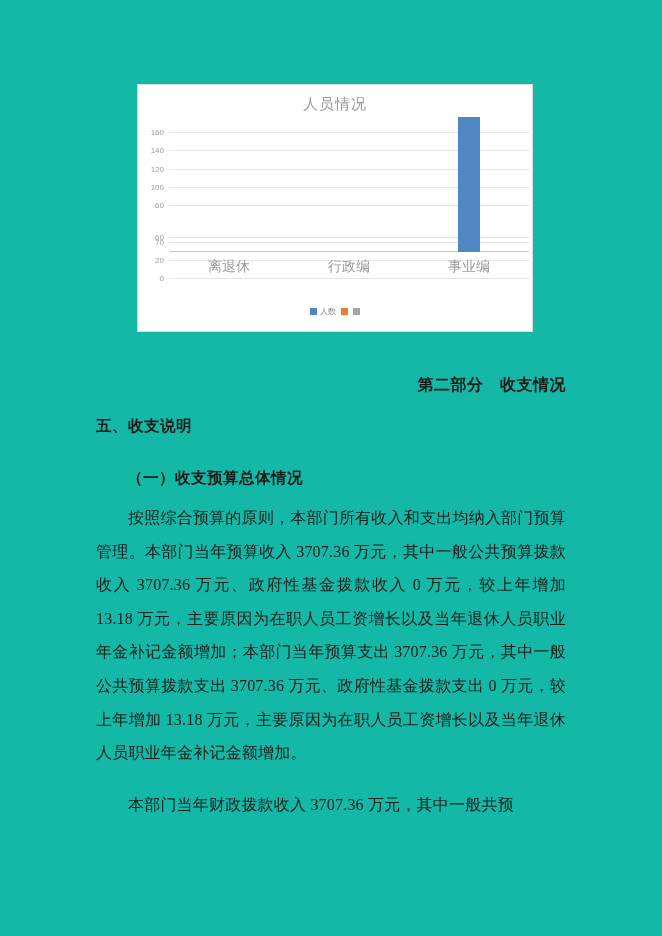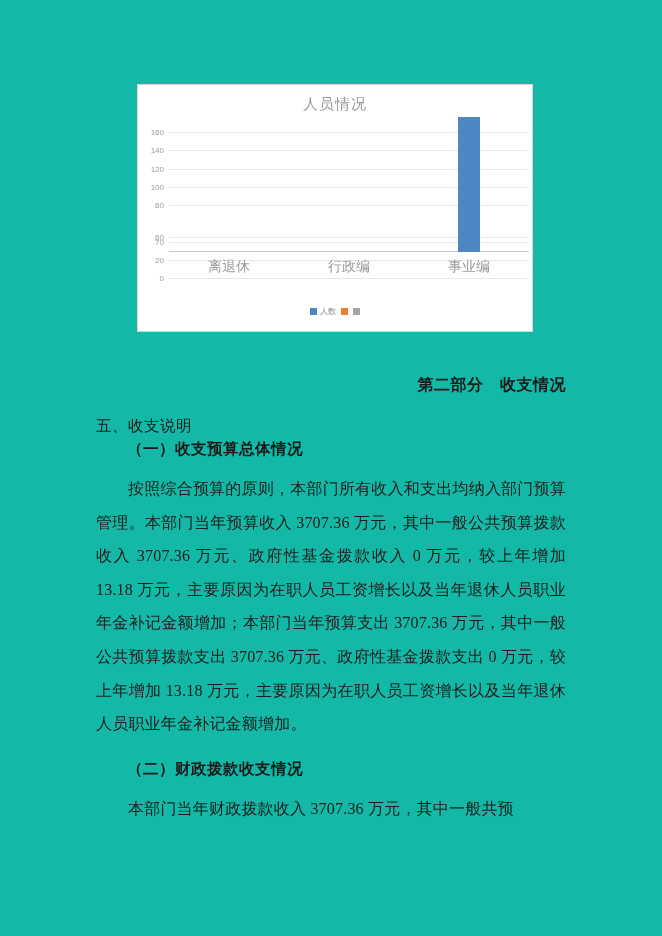--- a/index.html
+++ b/index.html
@@ -143,24 +143,24 @@
   .h-center {
     text-align: right;
     font-weight: bold;
     font-size: 16px;
     color: #1a1a1a;
     letter-spacing: 0.5px;
     margin: 0 0 20px 0;
     font-family: "Liberation Serif", "DejaVu Serif", serif;
   }
   .h-sub {
-    font-weight: normal;
+    font-weight: bold;
     font-size: 15.5px;
     color: #1a1a1a;
-    margin: 0 0 2px 0;
+    margin: 0 0 31px 0;
     letter-spacing: 0.5px;
     font-family: "Liberation Serif", "DejaVu Serif", serif;
   }
   .h-sub2 {
     font-weight: bold;
     font-size: 15.5px;
     color: #1a1a1a;
     margin: 0 0 12px 0;
     text-indent: 2em;
     letter-spacing: 0.5px;
@@ -243,17 +243,16 @@
         </span>
       </div>
   </div>
 
   <div class="doc">
     <div class="h-center">第二部分　收支情况</div>
     <div class="h-sub">五、收支说明</div>
     <div class="h-sub2">（一）收支预算总体情况</div>
     <p class="para">按照综合预算的原则，本部门所有收入和支出均纳入部门预算管理。本部门当年预算收入 3707.36 万元，其中一般公共预算拨款收入 3707.36 万元、政府性基金拨款收入 0 万元，较上年增加 13.18 万元，主要原因为在职人员工资增长以及当年退休人员职业年金补记金额增加；本部门当年预算支出 3707.36 万元，其中一般公共预算拨款支出 3707.36 万元、政府性基金拨款支出 0 万元，较上年增加 13.18 万元，主要原因为在职人员工资增长以及当年退休人员职业年金补记金额增加。</p>
     <div class="spacer-sm"></div>
-    <div class="h-sub2">（二）财政拨款收支情况</div>
     <p class="para">本部门当年财政拨款收入 3707.36 万元，其中一般共预</p>
   </div>
 
 </div>
 
 </body></html>

